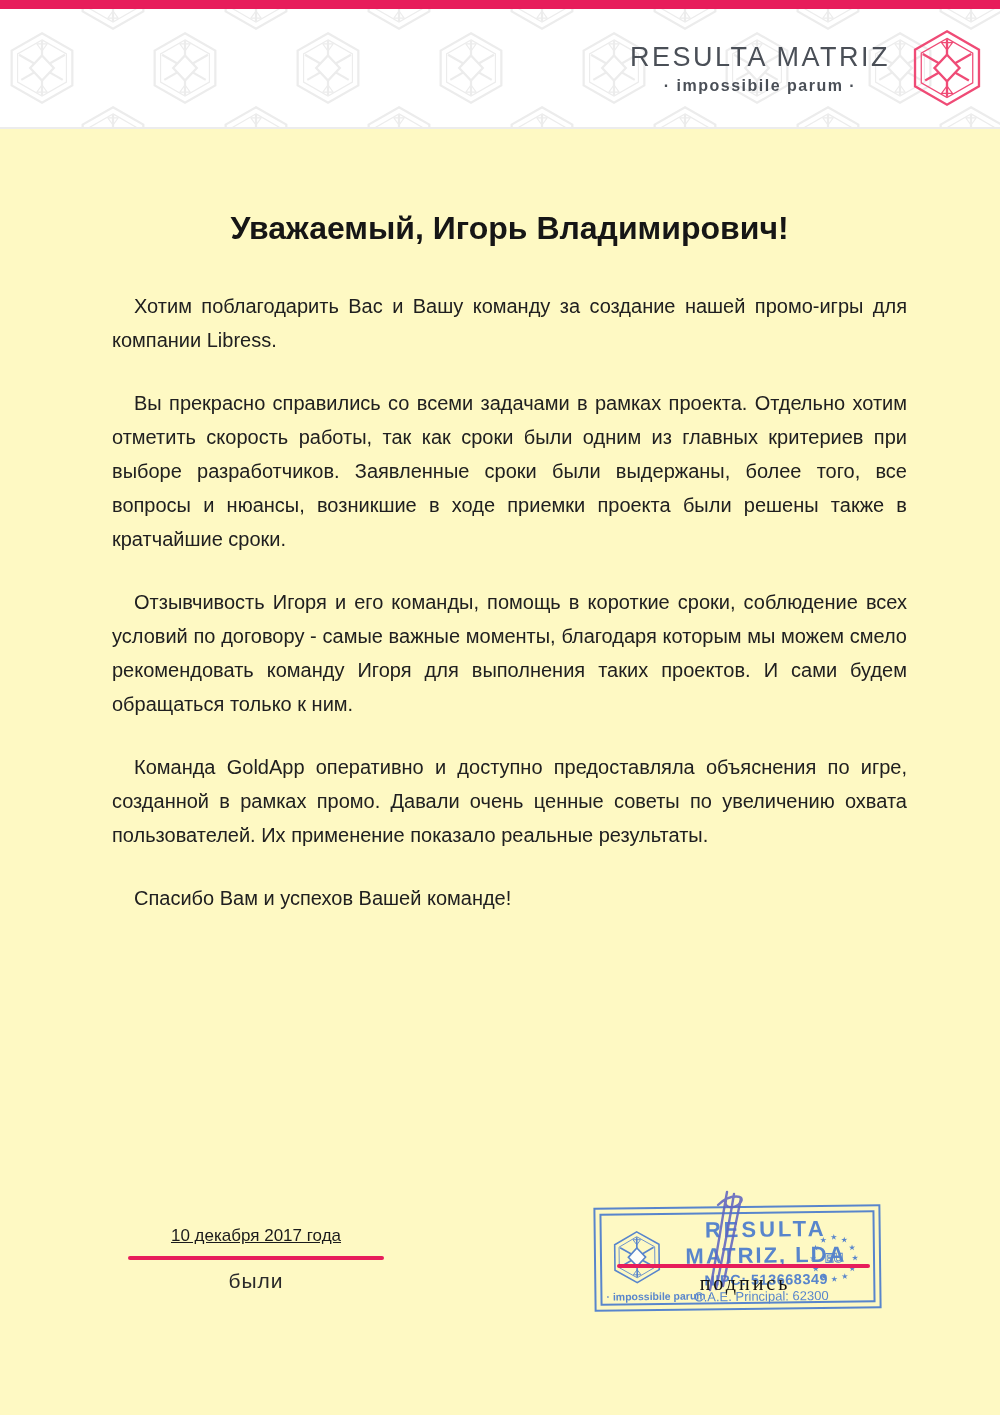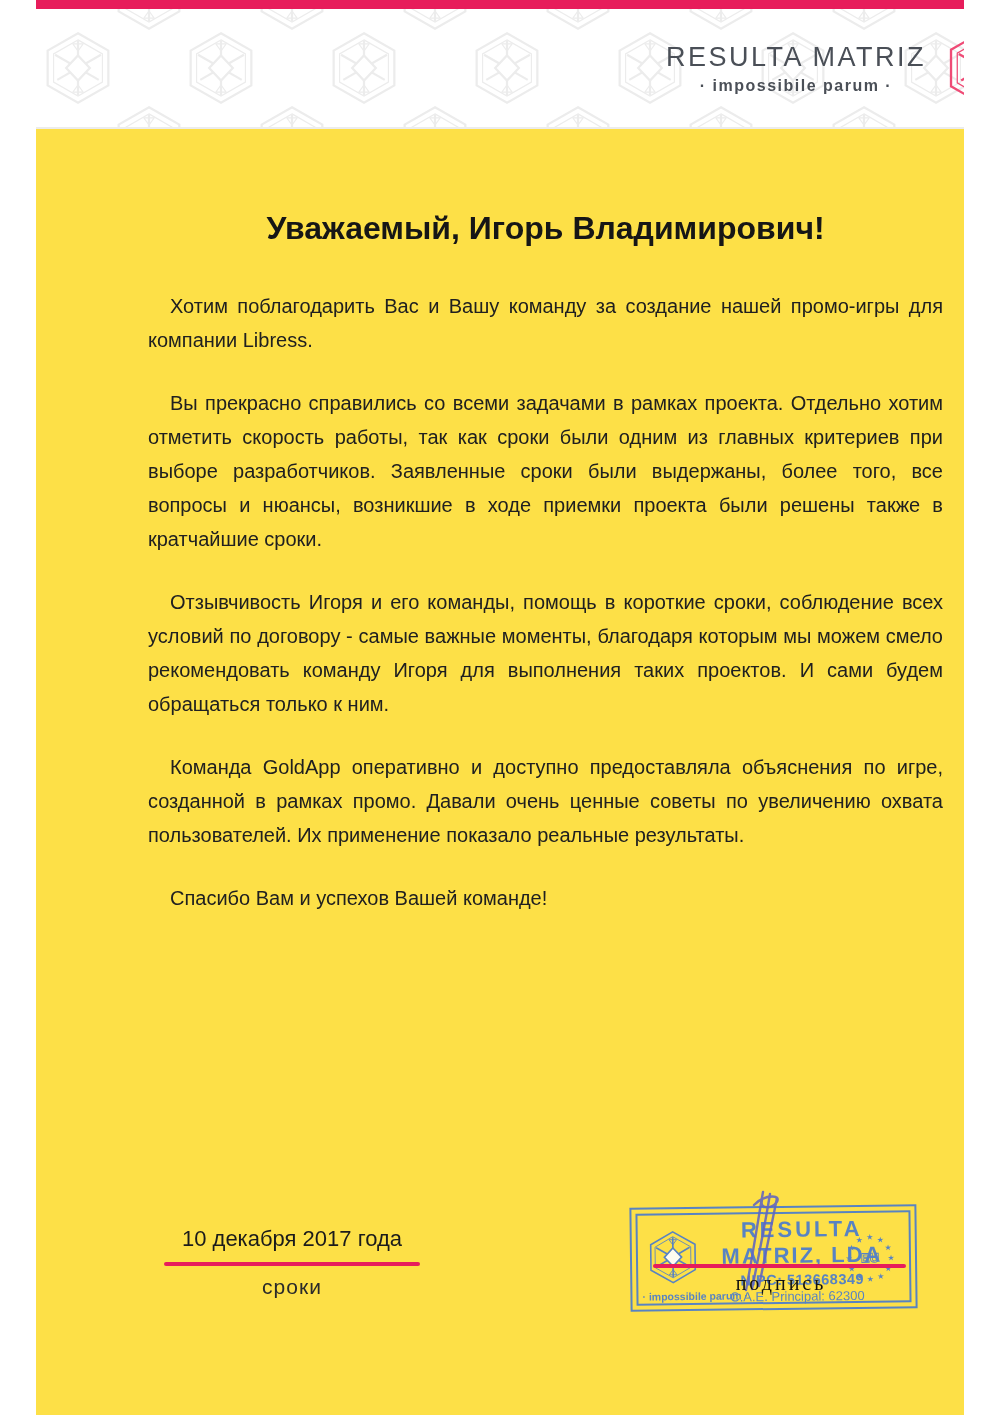--- a/index.html
+++ b/index.html
@@ -1,18 +1,18 @@
 <!DOCTYPE html>
 <html style="--accent: #e71d5b; --logoPink: #ef4b76; --brandGray: #4a4f57; --watermark: #ececec; --stampInk: #4b7ccd; --sigInk: #6065c0; --text: #1f1f1f;"><head>
 <meta charset="utf-8">
 <style>
   html,body { margin:0; padding:0; background:#ffffff; }
   .page {
-    position:relative; width:928px; height:1415px; margin:0 auto;
-    background:#fde047; overflow:hidden;
+    position:relative; width:1000px; height:1415px; margin:0 auto;
+    background:#fef9c3; overflow:hidden;
     font-family:"Liberation Sans","DejaVu Sans",sans-serif;
     color:var(--text, #1f1f1f);
   }
 
   
   .topbar { position:absolute; left:0; top:0; width:1000px; height:9px; background:var(--accent,#e71d5b); }
 
   
   .header { position:absolute; left:0; top:9px; width:1000px; height:118px; background:#fff;
             border-bottom:2px solid #ececec; overflow:hidden; }
@@ -24,21 +24,21 @@
   .brand-logo { color:var(--logoPink,#ef4b76); display:block; }
 
   
   .letter { position:absolute; left:112px; top:210px; width:795px; }
   .letter-title { font-size:32px; font-weight:700; text-align:center; margin:0 0 42px 0; color:#161616; }
   .letter p { font-size:20px; line-height:34px; text-align:justify; text-indent:22px;
               margin:0 0 29px 0; color:#202020; }
 
   
   .date-block { position:absolute; left:128px; top:1226px; width:256px; text-align:center; }
-  .date-value { font-size:22px; color:#1b1b1b; }
+  .date-value { font-size:17px; color:#1b1b1b;text-decoration:underline; }
   .date-line  { height:4px; background:var(--accent,#e71d5b); margin-top:10px; border-radius:2px; }
   .date-label { font-size:21px; letter-spacing:1px; color:#2a2a2a; margin-top:9px; }
 
   
   .stamp { position:absolute; left:594px; top:1206px; width:283px; height:100px;
            transform:rotate(-0.7deg); color:var(--stampInk,#4b7ccd); opacity:.92; z-index:3;
            border:2px solid currentColor; }
   .stamp-inner { position:absolute; left:4px; top:4px; right:4px; bottom:4px; border:2px solid currentColor; }
   .stamp-logo { position:absolute; left:14px; top:20px; }
   .stamp-name1 { position:absolute; left:80px; top:9px;  width:180px; text-align:center;
@@ -126,21 +126,21 @@
     <p>Хотим поблагодарить Вас и Вашу команду за создание нашей промо-игры для компании Libress.</p>
     <p>Вы прекрасно справились со всеми задачами в рамках проекта. Отдельно хотим отметить скорость работы, так как сроки были одним из главных критериев при выборе разработчиков. Заявленные сроки были выдержаны, более того, все вопросы и нюансы, возникшие в ходе приемки проекта были решены также в кратчайшие сроки.</p>
     <p>Отзывчивость Игоря и его команды, помощь в короткие сроки, соблюдение всех условий по договору - самые важные моменты, благодаря которым мы можем смело рекомендовать команду Игоря для выполнения таких проектов. И сами будем обращаться только к ним.</p>
     <p>Команда GoldApp оперативно и доступно предоставляла объяснения по игре, созданной в рамках промо. Давали очень ценные советы по увеличению охвата пользователей. Их применение показало реальные результаты.</p>
     <p>Спасибо Вам и успехов Вашей команде!</p>
   </div>
 
   <div class="date-block">
     <div class="date-value">10 декабря 2017 года</div>
     <div class="date-line"></div>
-    <div class="date-label">сроки</div>
+    <div class="date-label">были</div>
   </div>
 
   <div class="stamp">
     <div class="stamp-inner"></div>
     <svg class="stamp-logo" width="54" height="56" viewBox="0 0 100 100">
       <use href="#hexlogo" xlink:href="#hexlogo"></use>
     </svg>
     <div class="stamp-name1">RESULTA</div>
     <div class="stamp-name2">MATRIZ, LDA</div>
     <div class="stamp-nipc">NIPC: 513668349</div>

